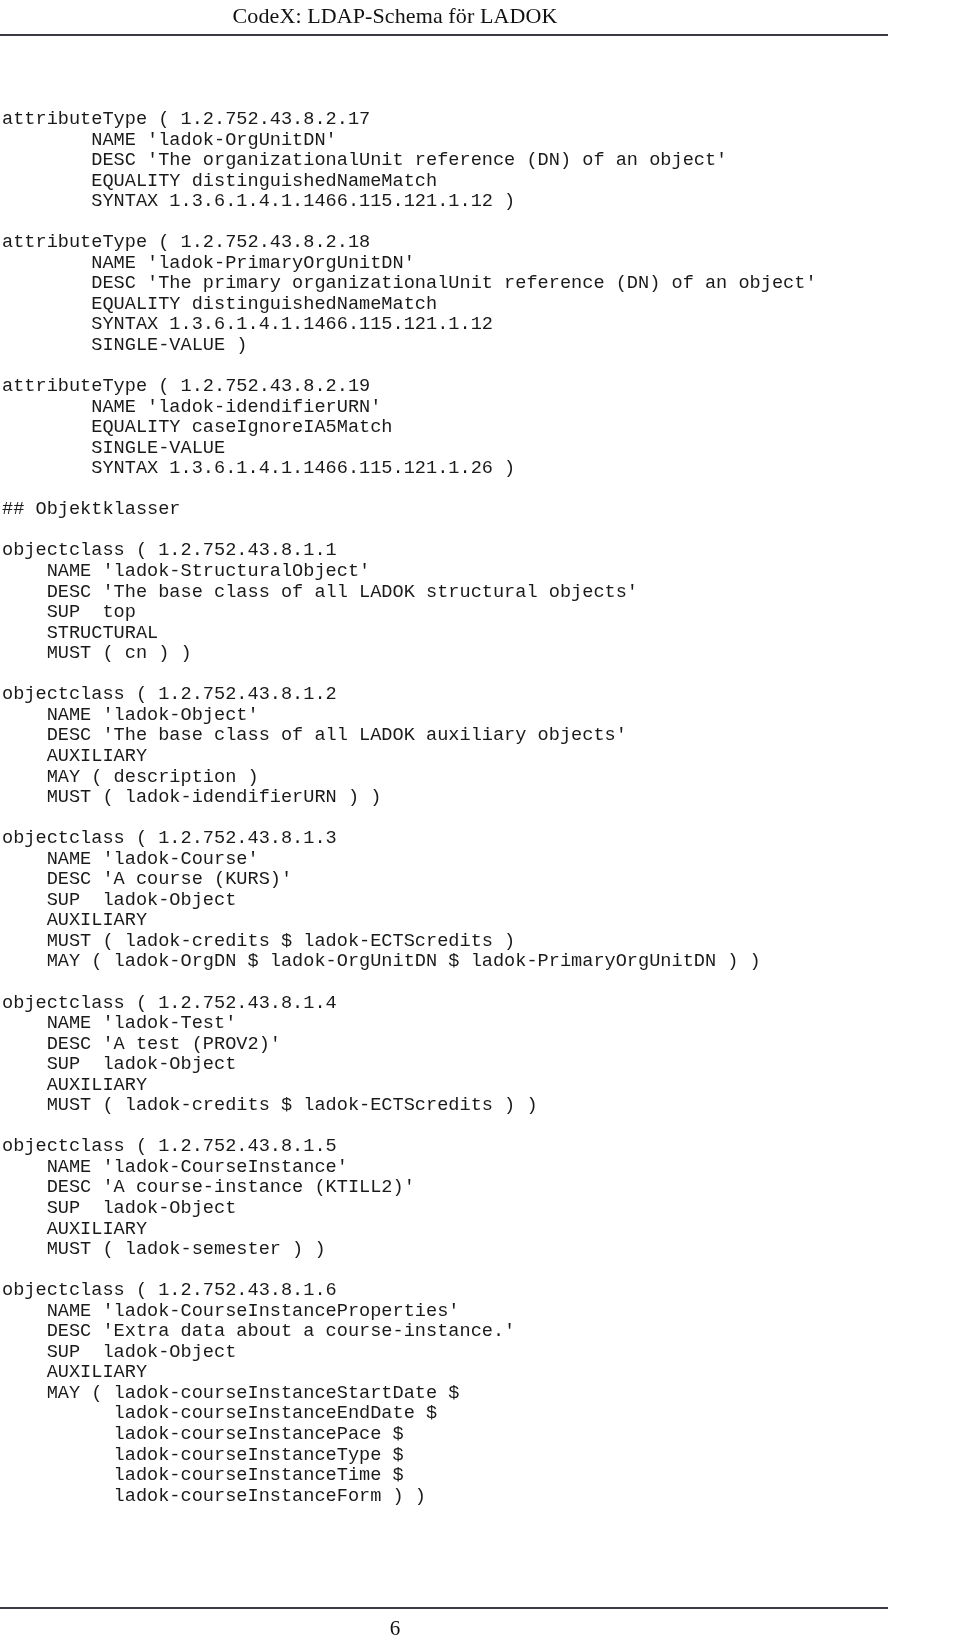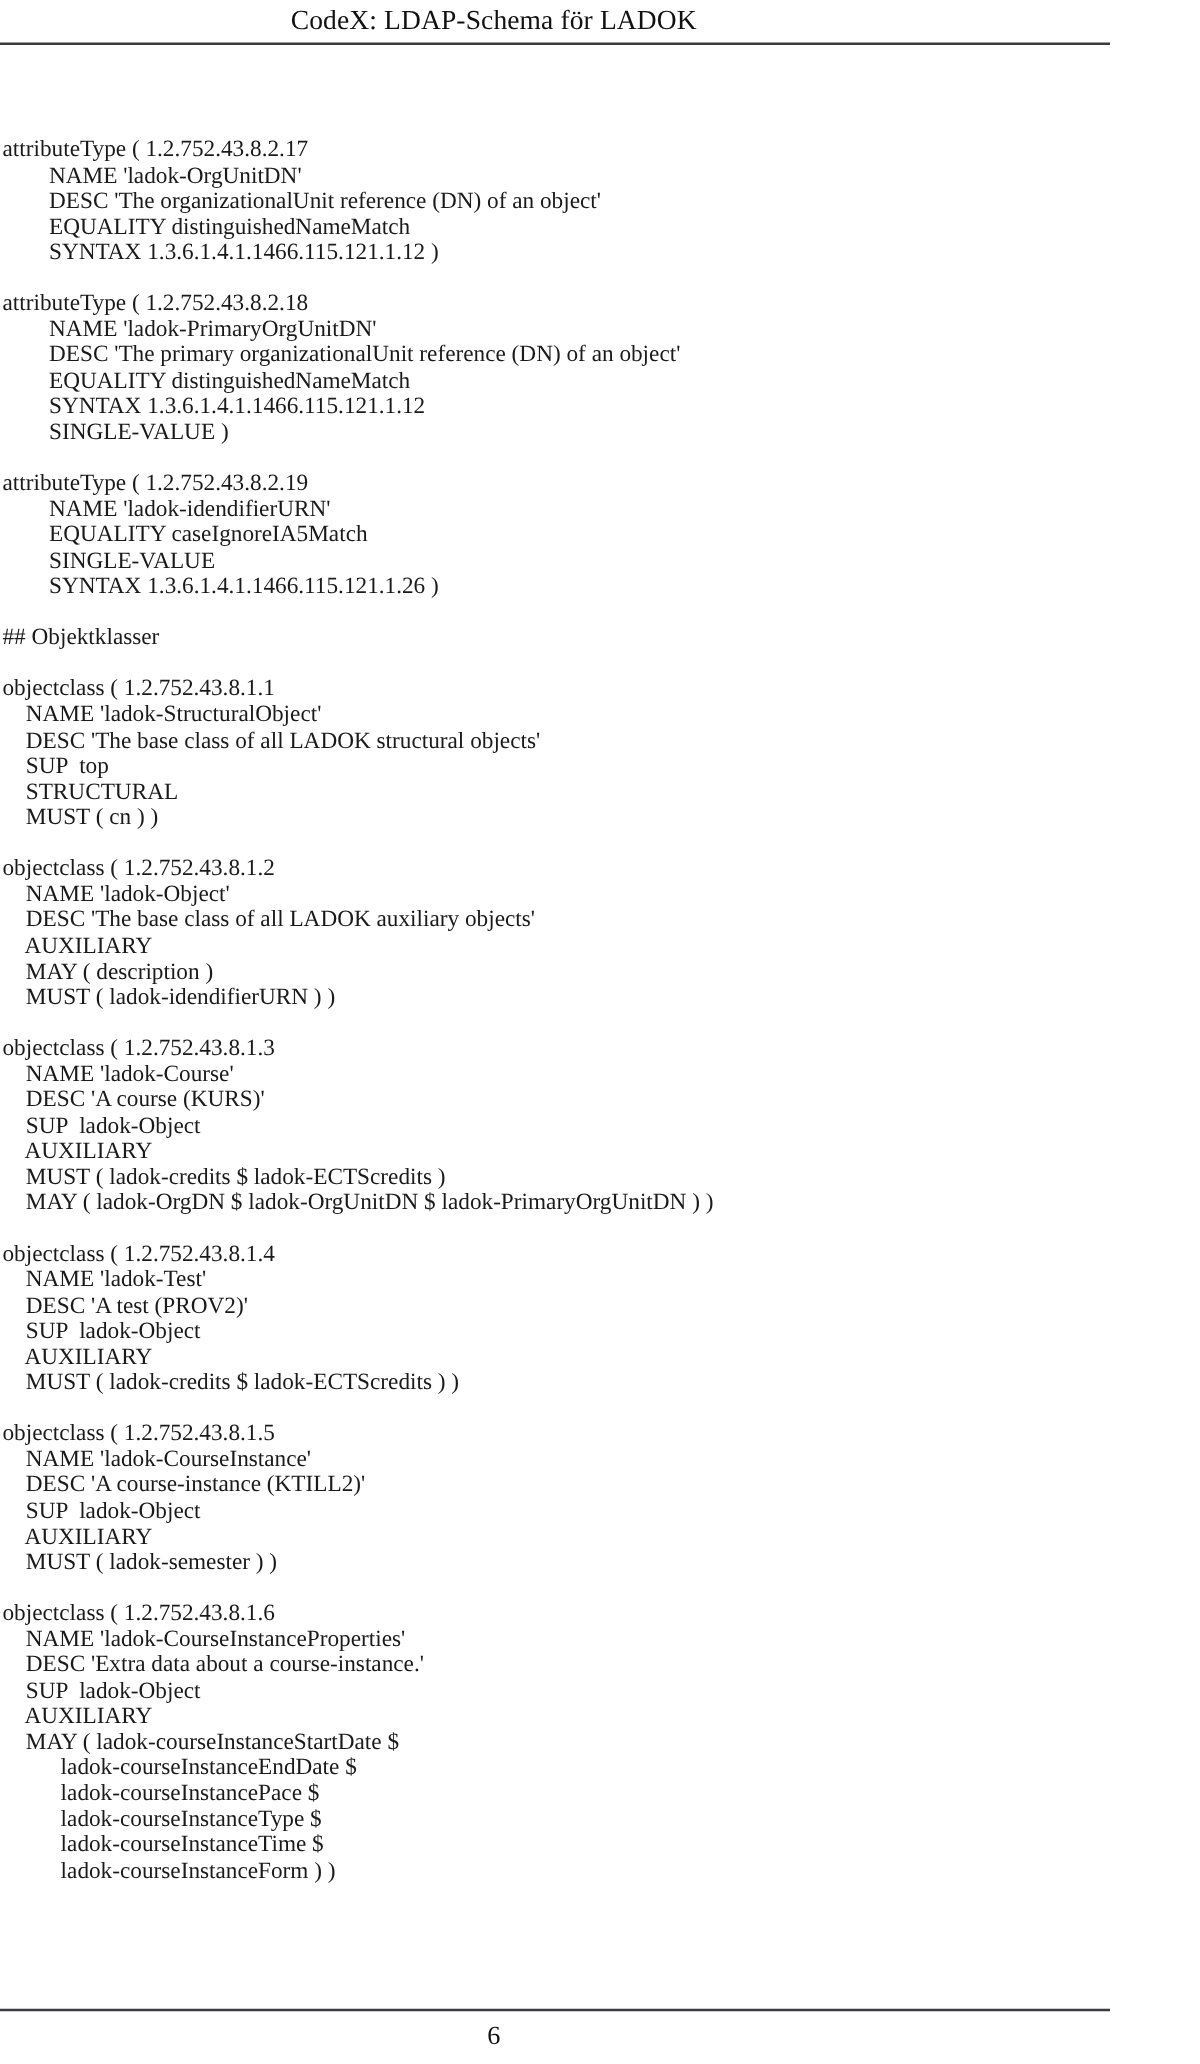--- a/index.html
+++ b/index.html
@@ -60,21 +60,21 @@
   .rule-bottom { top: 1607px; }
 
   
   .schema-body {
     position: absolute;
     left: 2px;
     top: 110px;
     width: 950px;
     margin: 0;
     padding: 0;
-    font-family: Liberation Serif, serif;
+    font-family: Liberation Mono, monospace;
     font-size: 18.6px;
     line-height: 20.55px;
     letter-spacing: 0px;
     color: #1a1a1a;
     white-space: pre;
     tab-size: 8;
   }
 
   
   .page-footer {

